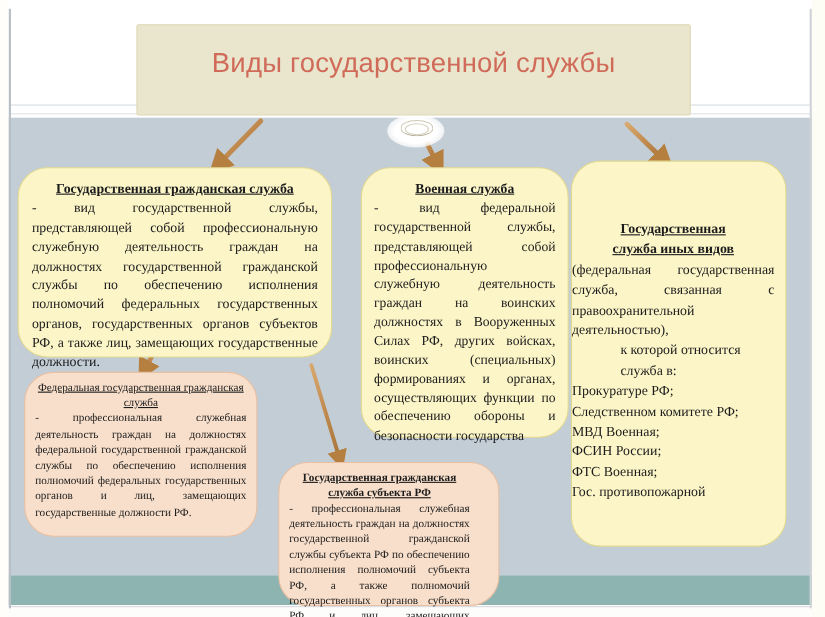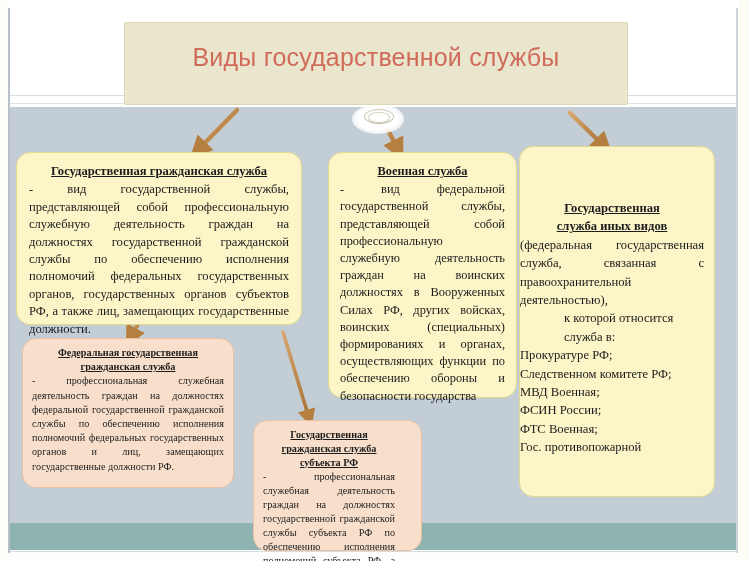--- a/index.html
+++ b/index.html
@@ -135,21 +135,21 @@
     font-family: "Liberation Sans", "DejaVu Sans", sans-serif;
     font-size: 25px;
     color: #d06b5a;
     letter-spacing: 0.2px;
   }
 
   
   .box {
     position: absolute;
     box-sizing: border-box;
-    border-radius: 14px;
+    border-radius: 27px;
   }
   .box.yellow {
     background: #fcf5c8;
     border: 1px solid #e2d98f;
   }
   .box.peach {
     background: #f8dfcb;
     border: 1px solid #e9c0a2;
   }
   .box .body {
@@ -211,28 +211,28 @@
   
   #box-federal {
     left: 22px; top: 338px;
     width: 212px; height: 150px;
     padding: 7px 9px 6px 9px;
   }
   #box-federal .body { font-size: 10.2px; line-height: 14.2px; }
   #box-federal .hd-line {
     display: block;
     text-align: center;
-    font-weight: bold;
+    font-weight: normal;
     text-decoration: underline;
   }
 
   
   #box-subject {
     left: 253px; top: 420px;
-    width: 169px; height: 131px;
+    width: 201px; height: 131px;
     padding: 7px 26px 6px 9px;
   }
   #box-subject .body { font-size: 10.2px; line-height: 14.0px; }
   #box-subject .hd-line {
     display: block;
     text-align: center;
     font-weight: bold;
     text-decoration: underline;
   }
 

